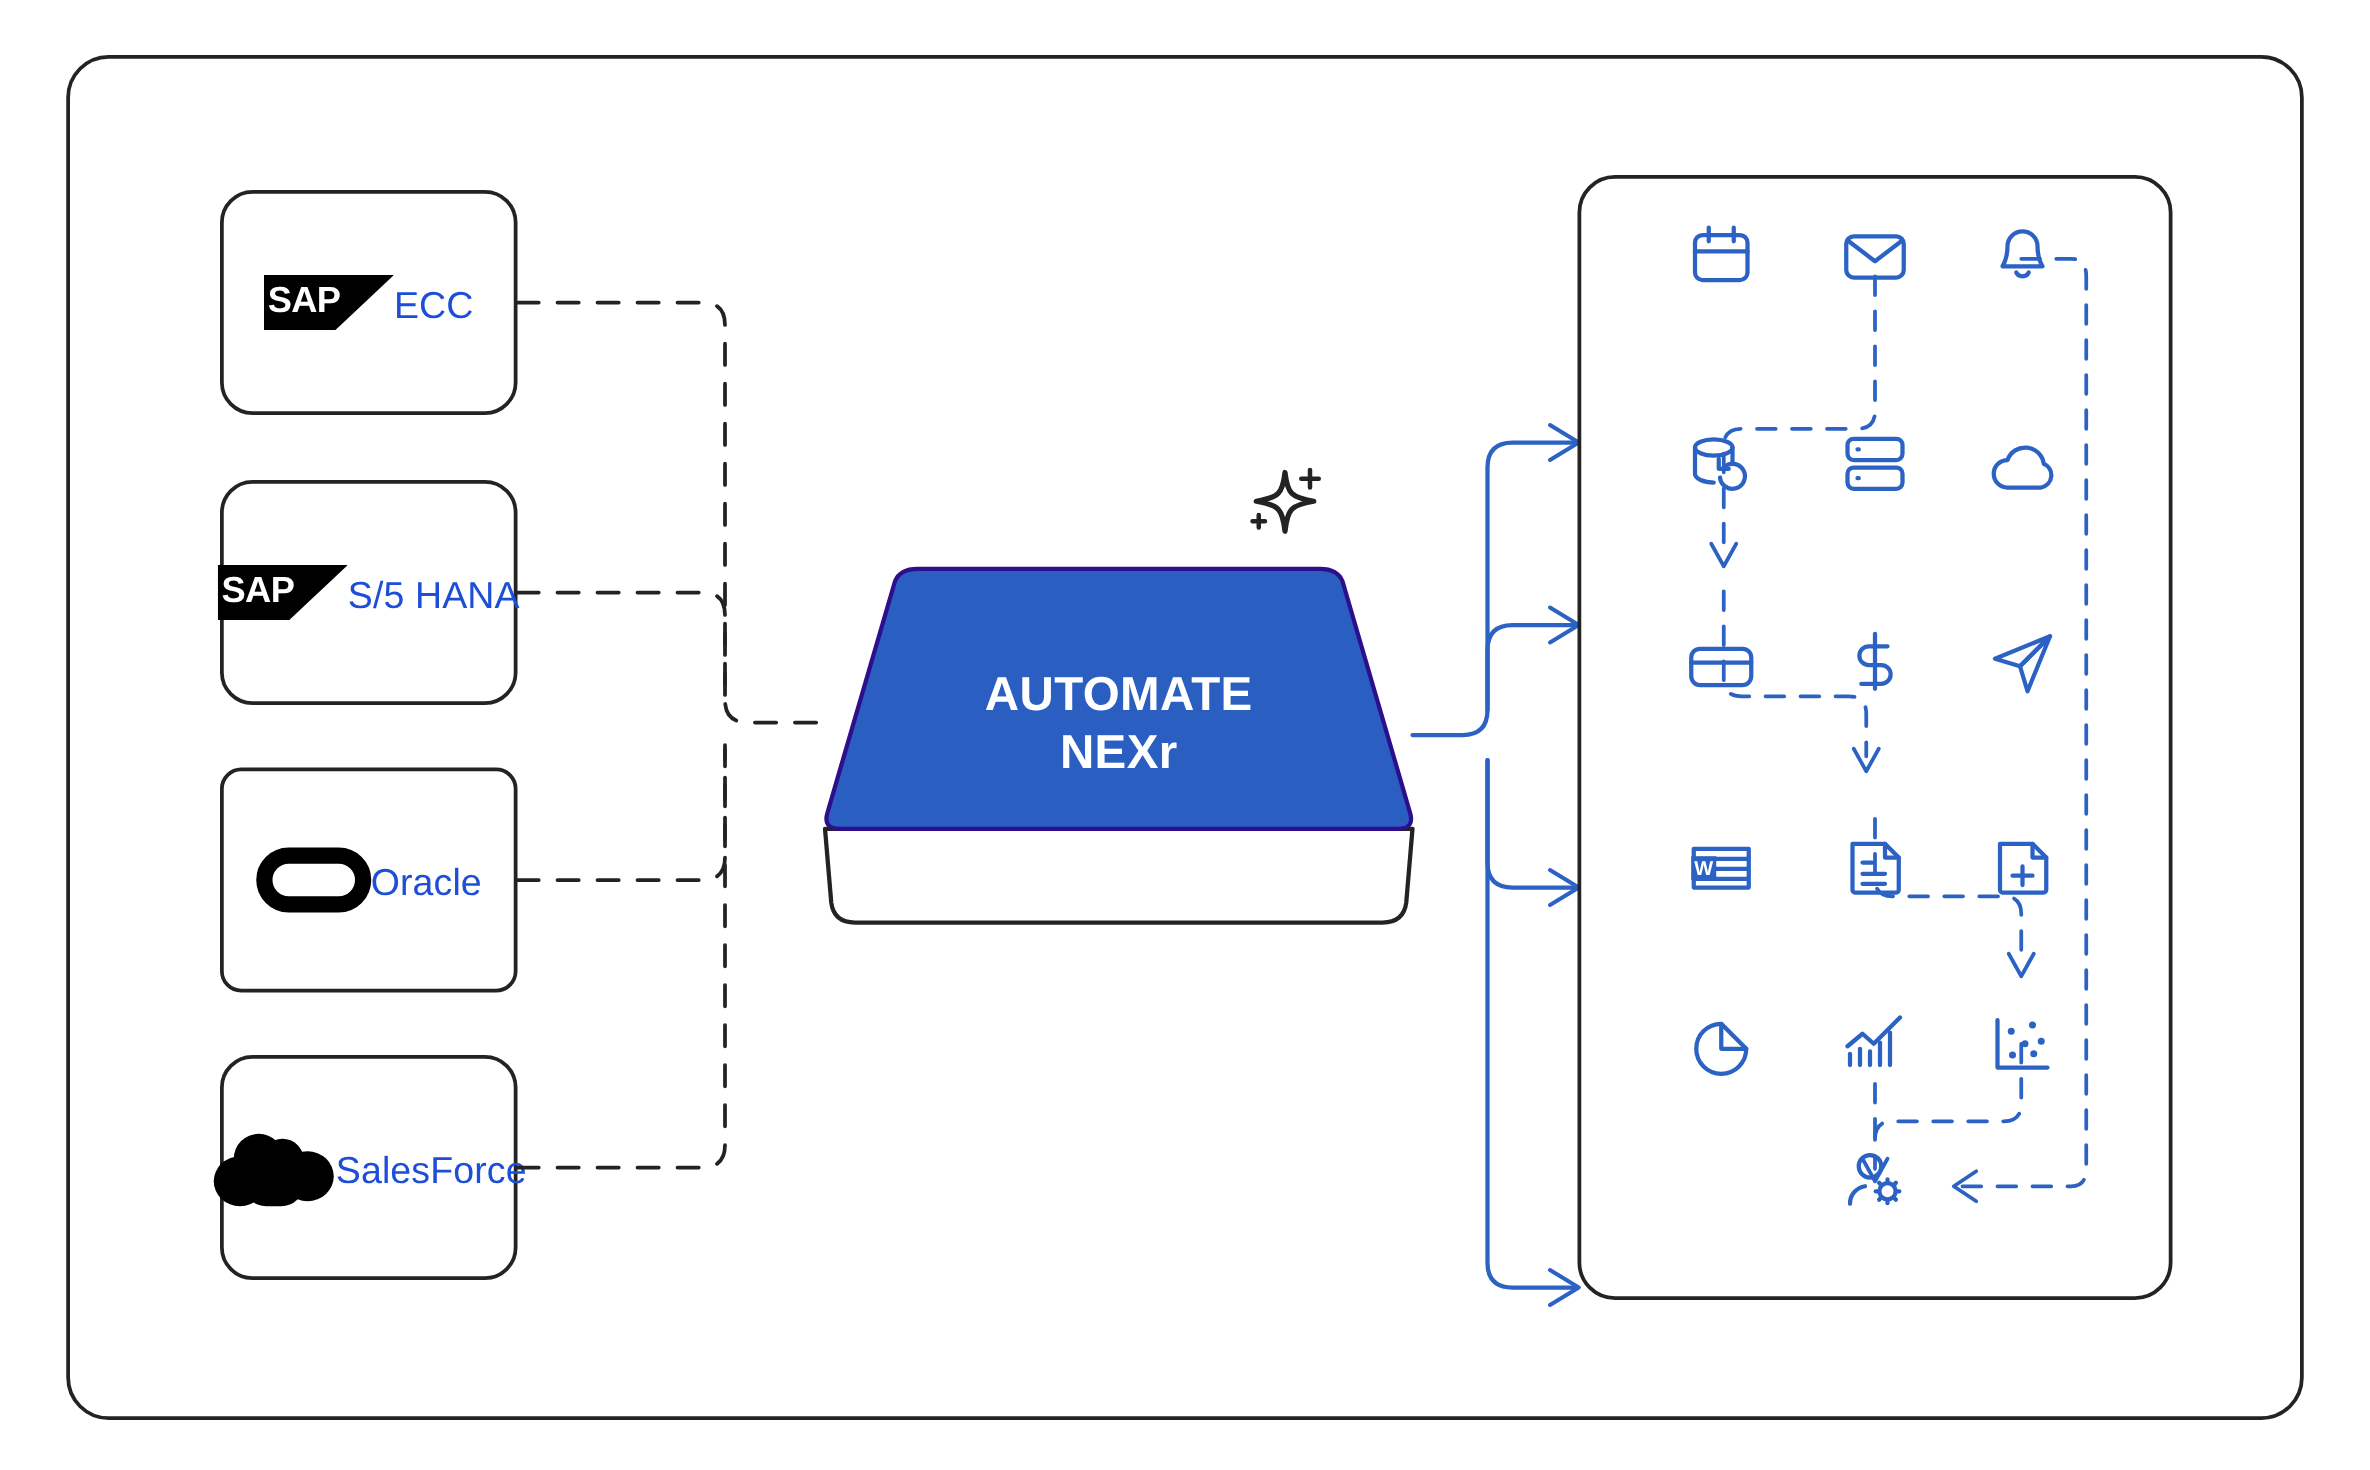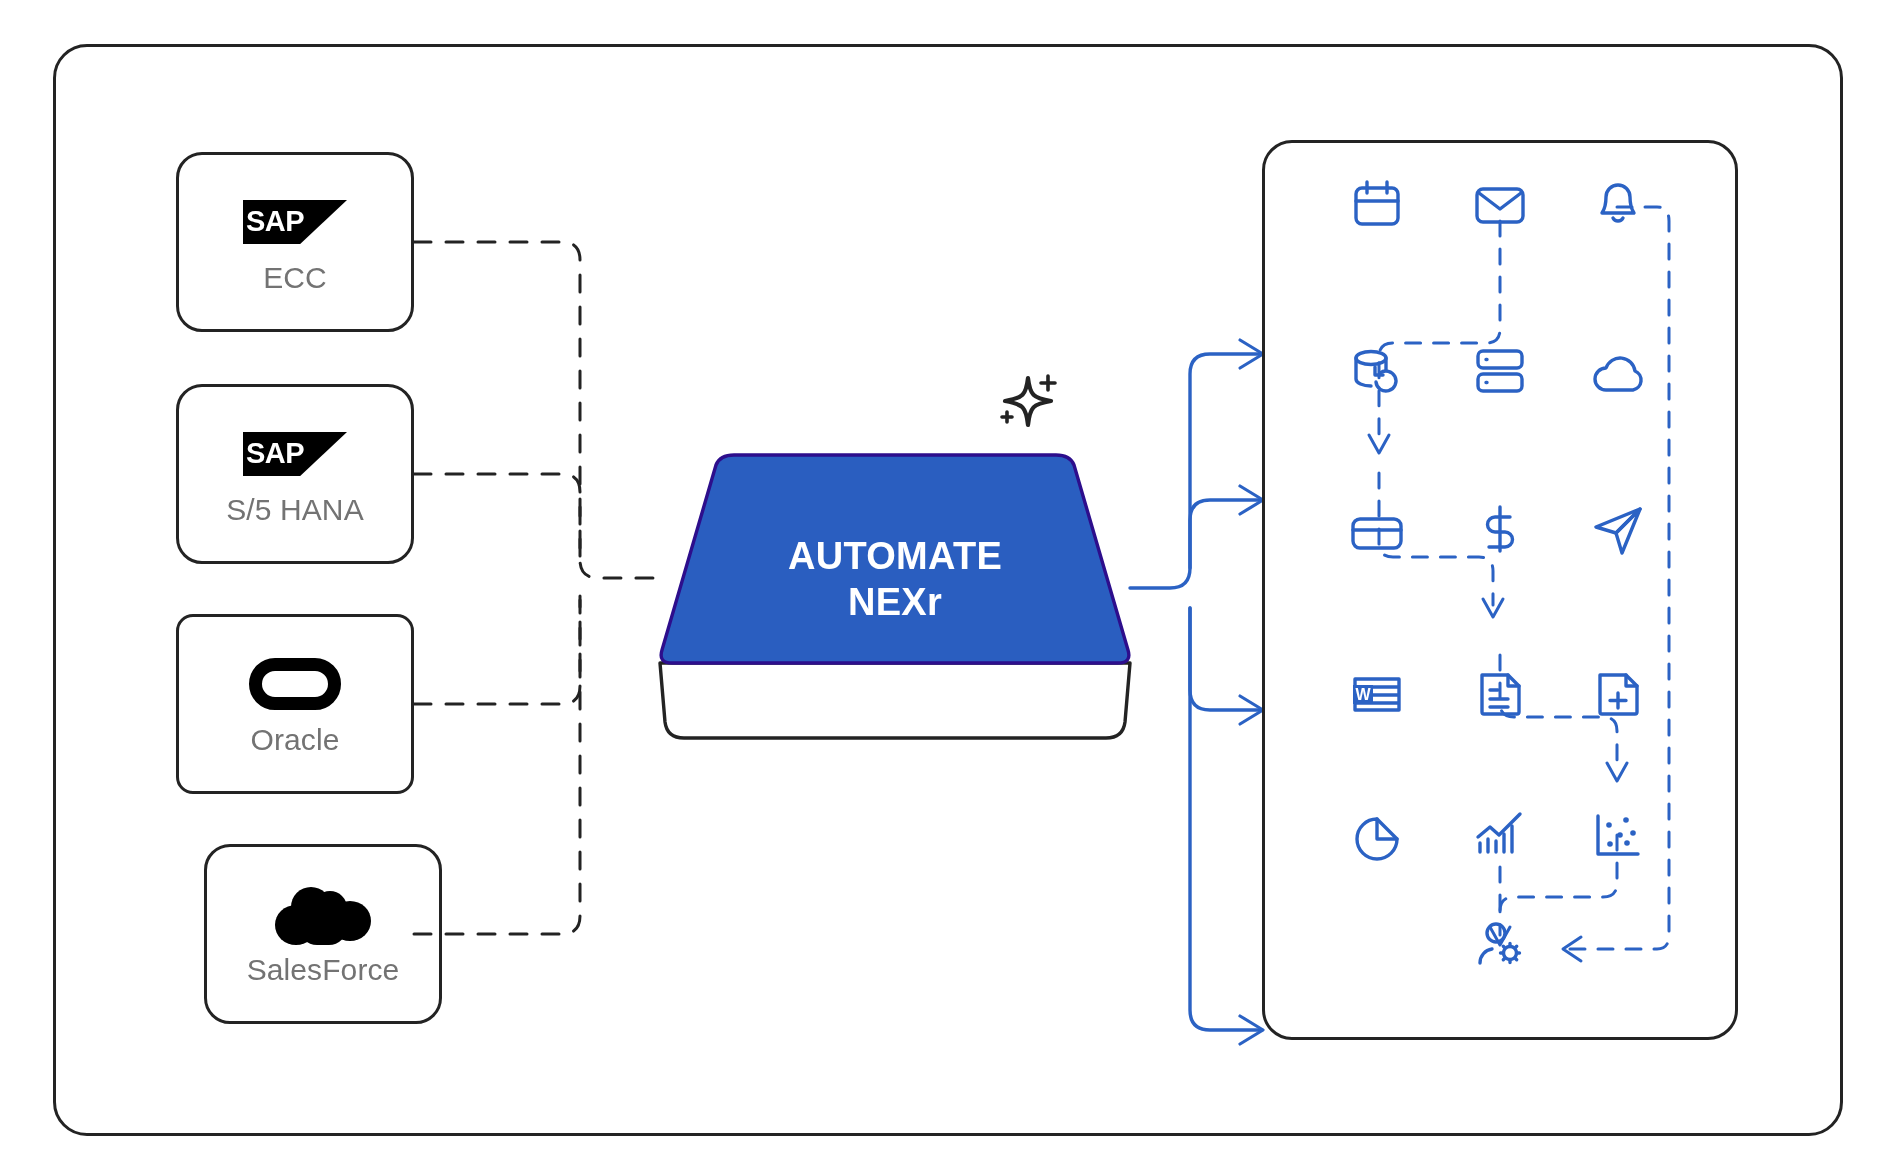--- a/index.html
+++ b/index.html
@@ -11,25 +11,25 @@
   
   .outer-frame{
     position:absolute;left:53px;top:44px;width:1790px;height:1092px;
     border:3px solid #232323;border-radius:34px;box-sizing:border-box;background:#fff;
   }
 
   
   .src-card{
     position:absolute;width:238px;height:180px;
     border:3px solid #232323;border-radius:26px;box-sizing:border-box;background:#fff;
-    display:flex;flex-direction:column;align-items:center;justify-content:center;
+    display:flex;flex-direction:row;align-items:center;justify-content:center;
   }
   .src-card .logo-wrap{height:66px;display:flex;align-items:center;justify-content:center;}
   .src-card .src-label{
-    font-size:30px;color:#737373;letter-spacing:.1px;margin-top:6px;white-space:nowrap;
+    font-size:30px;color:#1d4ed8;letter-spacing:.1px;margin-top:6px;white-space:nowrap;
   }
 
   
   .sap-logo{position:relative;width:104px;height:44px;}
   .sap-logo .shape{
     position:absolute;inset:0;background:#000;
     clip-path:polygon(0 0,100% 0,55% 100%,0 100%);
   }
   .sap-logo .txt{
     position:absolute;left:3px;top:50%;transform:translateY(-52%);
@@ -99,21 +99,21 @@
     <div class="src-label">S/5 HANA</div>
   </div>
 
   <div class="src-card" style="left:176px;top:614px;border-radius:17px;">
     <div class="logo-wrap">
       <div class="oracle-logo"></div>
     </div>
     <div class="src-label">Oracle</div>
   </div>
 
-  <div class="src-card" style="left:176px;top:844px;margin-left:28px;">
+  <div class="src-card" style="left:176px;top:844px;">
     <div class="logo-wrap">
       <div class="sf-logo">
         <i class="b1"></i>
           <i class="b2"></i>
           <i class="b3"></i>
           <i class="b4"></i>
           <i class="b5"></i>
       </div>
     </div>
     <div class="src-label">SalesForce</div>

